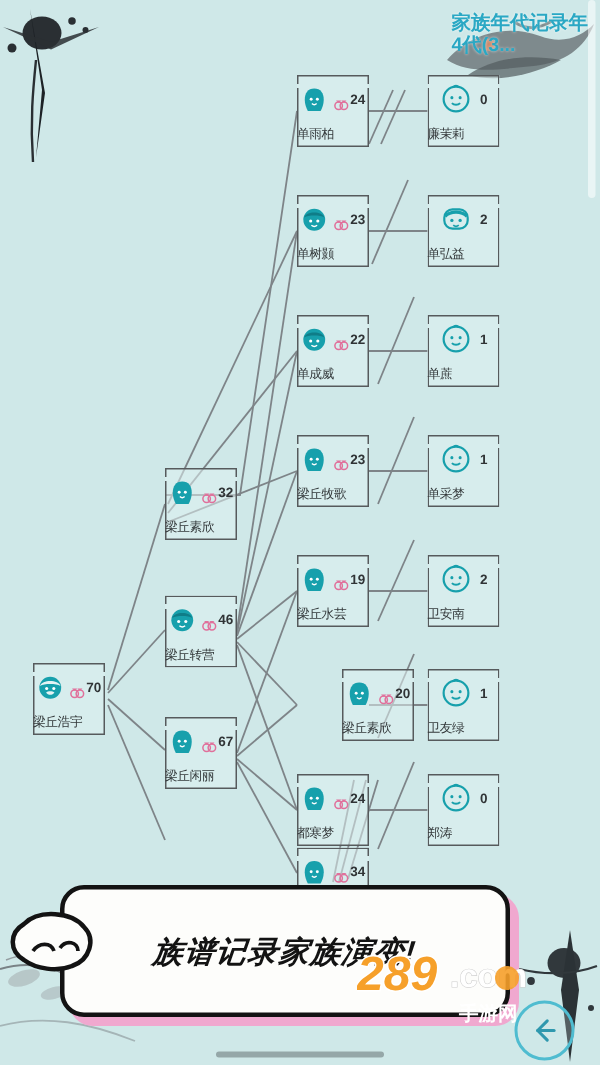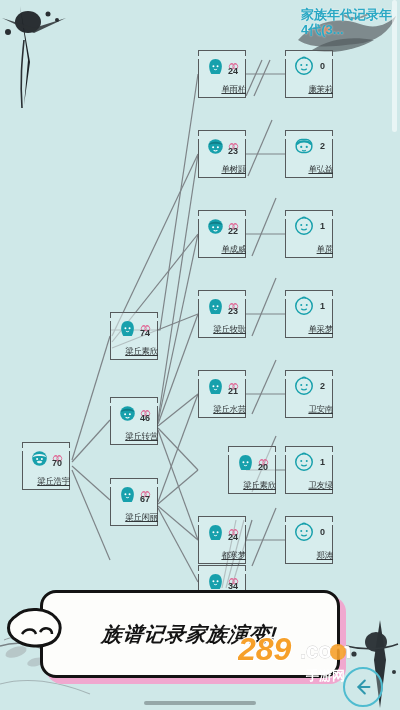--- a/index.html
+++ b/index.html
@@ -62,34 +62,33 @@
        linear-gradient(to bottom, #000 0 6px, transparent 6px 9px, #000 9px 100%);
     mask-image:
        linear-gradient(to bottom, #000 0 6px, transparent 6px 9px, #000 9px 100%);
   }
   .card .body {
     position: absolute; left: 0; right: 0; top: 0; height: 32px;
     display: flex; align-items: center; justify-content: center; gap: 2px;
   }
   .card .avatar { width: 19px; height: 19px; flex: 0 0 auto; }
   .card .meta {
-    display: flex; flex-direction: column; align-items: center;
+    display: flex; align-items: center;
     justify-content: center; line-height: 1; margin-left: 1px;
   }
   .card .rings { width: 11px; height: 9px; }
   .card .age {
     font-size: 9px; color: #303436; font-weight: bold;
     margin-top: 1px;
   }
   .card .name {
     position: absolute; left: 0; right: 0; bottom: 2px;
-    text-align: right;
+    text-align: left;
     font-size: 8.5px; color: #33383a; letter-spacing: -0.3px;
     white-space: nowrap;
-    text-decoration: underline;
   }
   
   .card.baby .body { gap: 4px; }
   .card.baby .avatar { width: 22px; height: 22px; }
   .card.baby .age { font-size: 9px; margin-top: 0; }
 
   
   .dialog {
     position: absolute; left: 40px; top: 590px;
     width: 300px; height: 88px;
@@ -264,21 +263,21 @@
     <circle cx="14.6" cy="11.6" r="1.25" fill="#ffffff"></circle>
     <path d="M10 15.2 C11.2 16.3 12.8 16.3 14 15.2" stroke="#ffffff" stroke-width="1.2" fill="none"></path>
   </svg></span>
           <span class="meta">
             <span class="rings"><svg viewBox="0 0 22 18">
     <circle cx="7.5" cy="11" r="5" fill="none" stroke="#e0709b" stroke-width="2"></circle>
     <circle cx="14.5" cy="11" r="5" fill="none" stroke="#e0709b" stroke-width="2"></circle>
     <path d="M4 4 L7.5 7 L11 4 Z" fill="#e0709b"></path>
     <path d="M11 4 L14.5 7 L18 4 Z" fill="#e0709b"></path>
   </svg></span>
-            <span class="age">74</span>
+            <span class="age">32</span>
           </span>
         </div>
         <div class="name">梁丘素欣</div>
       </div>
       <div class="card" style="left: 110px; top: 397px; padding-left: 22px;">
         <div class="frame"></div>
         <div class="body">
           <span class="avatar"><svg viewBox="0 0 24 24">
       <circle cx="12" cy="12" r="9.2" fill="#17a0ac"></circle>
       <path d="M3.6 10 C5 4.6 19 4.6 20.4 10 C17 8 7 8 3.6 10 Z" fill="#0f7d88"></path>
@@ -478,21 +477,21 @@
     <circle cx="14.6" cy="11.6" r="1.25" fill="#ffffff"></circle>
     <path d="M10 15.2 C11.2 16.3 12.8 16.3 14 15.2" stroke="#ffffff" stroke-width="1.2" fill="none"></path>
   </svg></span>
           <span class="meta">
             <span class="rings"><svg viewBox="0 0 22 18">
     <circle cx="7.5" cy="11" r="5" fill="none" stroke="#e0709b" stroke-width="2"></circle>
     <circle cx="14.5" cy="11" r="5" fill="none" stroke="#e0709b" stroke-width="2"></circle>
     <path d="M4 4 L7.5 7 L11 4 Z" fill="#e0709b"></path>
     <path d="M11 4 L14.5 7 L18 4 Z" fill="#e0709b"></path>
   </svg></span>
-            <span class="age">21</span>
+            <span class="age">19</span>
           </span>
         </div>
         <div class="name">梁丘水芸</div>
       </div>
       <div class="card baby" style="left: 285px; top: 370px;">
         <div class="frame"></div>
         <div class="body">
           <span class="avatar"><svg viewBox="0 0 24 24">
       <path d="M12 3 C17 3 21 7 21 12 C21 17 17 21 12 21 C7 21 3 17 3 12 C3 7 7 3 12 3 Z" fill="none" stroke="#17a0ac" stroke-width="1.6"></path>
       <circle cx="9" cy="11" r="1.1" fill="#17a0ac"></circle>

